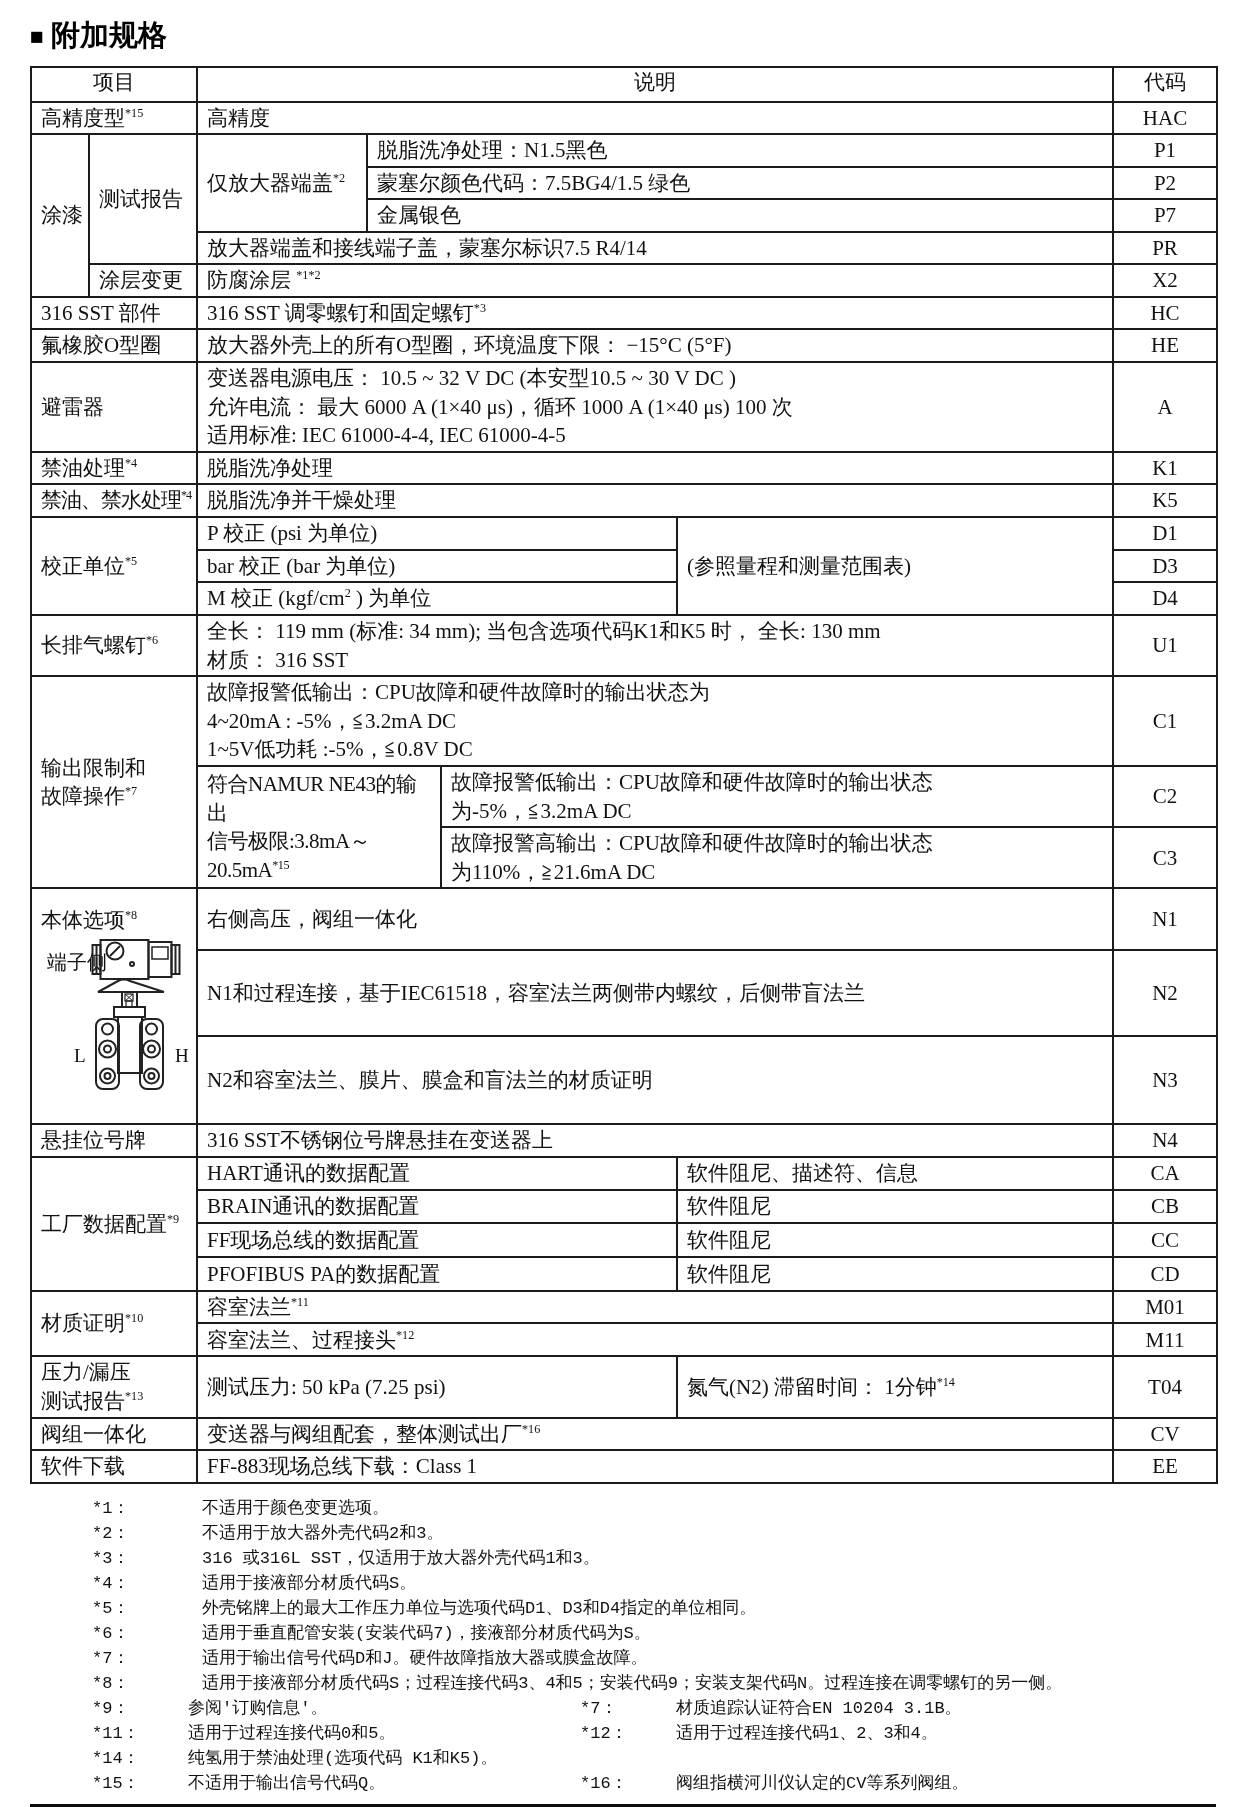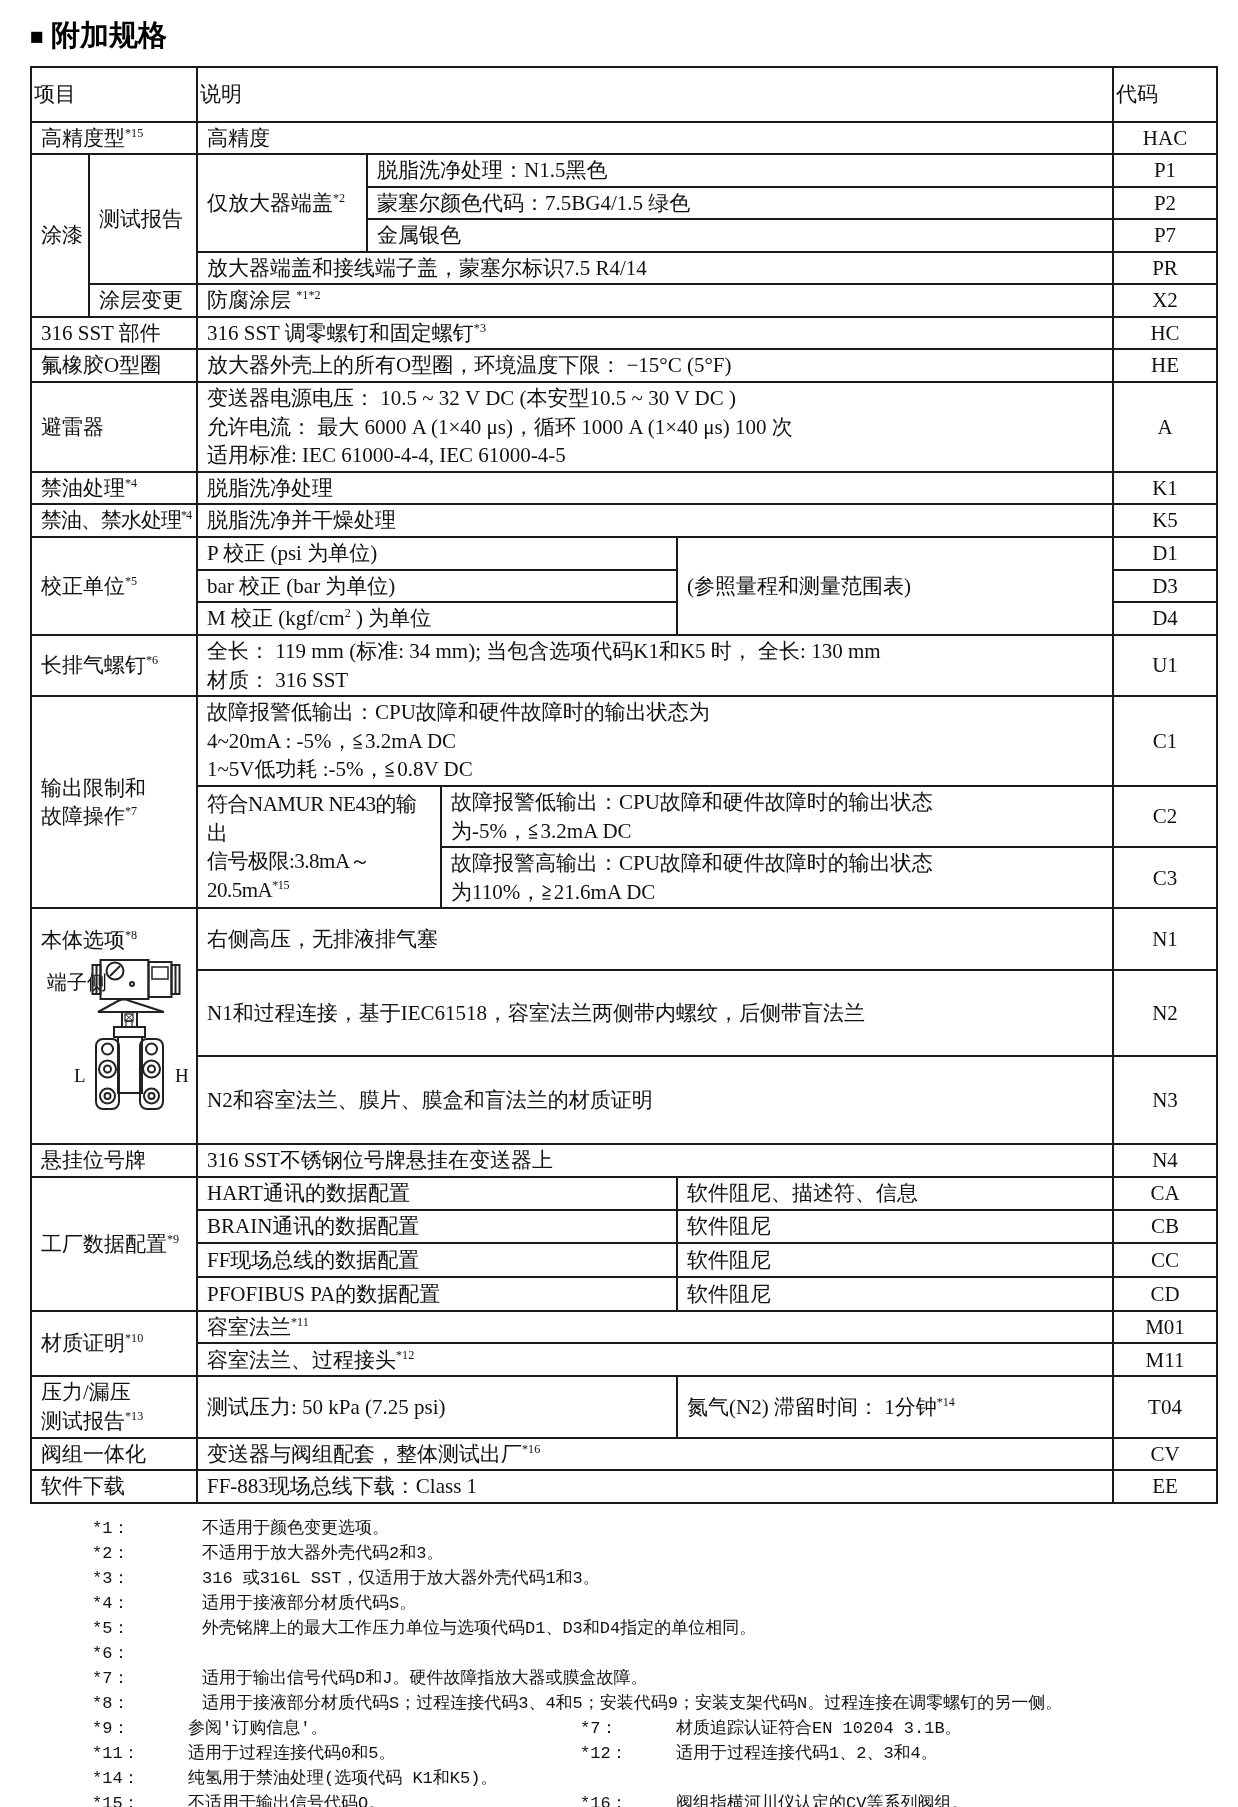--- a/index.html
+++ b/index.html
@@ -4,21 +4,21 @@
 <style>
   html,body{margin:0;padding:0;background:#fff;}
   body{width:1238px;height:1807px;overflow:hidden;font-family:"Liberation Serif","DejaVu Serif",serif;color:#111;}
   .page{padding:12px 20px 0 30px;}
   .title-row{display:flex;align-items:center;gap:7px;margin:4px 0 10px 0;
     font-family:"Liberation Sans","DejaVu Sans",sans-serif;font-weight:bold;font-size:29px;color:#000;}
   .title-marker{font-size:23px;line-height:1;}
   table.spec{border-collapse:collapse;table-layout:fixed;width:1186px;font-size:21px;}
   .spec td{border:2px solid #1b1b1b;padding:1px 4px 1px 9px;line-height:1.36;vertical-align:middle;overflow:hidden;}
   .spec td.code{text-align:center;padding:1px 10px;}
-  .spec td.hdr{text-align:left;padding:12px 2px;}
+  .spec td.hdr{text-align:center;padding:2px 2px;font-family:Liberation Mono, monospace;}
   sup{font-size:0.58em;vertical-align:super;line-height:0;}
   .sq{letter-spacing:-1px;padding-left:5px;white-space:nowrap;}
   .sq2{letter-spacing:-0.5px;padding-left:5px;margin-left:13px;}
   .body-opt{vertical-align:top;padding:3px 4px 2px 8px;}
   .diag{position:relative;height:172px;margin-top:0;}
   .t-side{position:absolute;left:6px;top:14px;font-size:20px;}
   .diag svg{position:absolute;left:50px;top:0;}
   .l-lab{position:absolute;left:33px;top:108px;font-size:19px;}
   .h-lab{position:absolute;left:134px;top:108px;font-size:19px;}
   .fn-block{margin:12px 0 0 62px;font-family:"Liberation Mono","DejaVu Sans Mono",monospace;font-size:17px;color:#111;}
@@ -212,21 +212,21 @@
               <circle cx="60.5" cy="114" r="8.5"></circle>
               <circle cx="60.5" cy="114" r="3.5"></circle>
               <circle cx="60.5" cy="141" r="7.5"></circle>
               <circle cx="60.5" cy="141" r="3"></circle>
             </g>
           </svg>
           <span class="l-lab">L</span>
           <span class="h-lab">H</span>
         </div>
       </td>
-      <td colspan="4">右侧高压，无排液排气塞</td>
+      <td colspan="4">右侧高压，阀组一体化</td>
       <td class="code">N1</td>
     </tr>
     <tr style="height:86px">
       <td colspan="4">N1和过程连接，基于IEC61518，容室法兰两侧带内螺纹，后侧带盲法兰</td>
       <td class="code">N2</td>
     </tr>
     <tr style="height:88px">
       <td colspan="4">N2和容室法兰、膜片、膜盒和盲法兰的材质证明</td>
       <td class="code">N3</td>
     </tr>
@@ -309,20 +309,21 @@
     <div class="fn-row">
         <span class="fn-lbl">*4：</span>
         <span class="fn-txt">适用于接液部分材质代码S。</span>
       </div>
     <div class="fn-row">
         <span class="fn-lbl">*5：</span>
         <span class="fn-txt">外壳铭牌上的最大工作压力单位与选项代码D1、D3和D4指定的单位相同。</span>
       </div>
     <div class="fn-row">
         <span class="fn-lbl">*6：</span>
+        <span class="fn-txt">适用于垂直配管安装(安装代码7)，接液部分材质代码为S。</span>
       </div>
     <div class="fn-row">
         <span class="fn-lbl">*7：</span>
         <span class="fn-txt">适用于输出信号代码D和J。硬件故障指放大器或膜盒故障。</span>
       </div>
     <div class="fn-row">
         <span class="fn-lbl">*8：</span>
         <span class="fn-txt">适用于接液部分材质代码S；过程连接代码3、4和5；安装代码9；安装支架代码N。过程连接在调零螺钉的另一侧。</span>
       </div>
     <div class="fn-row">

